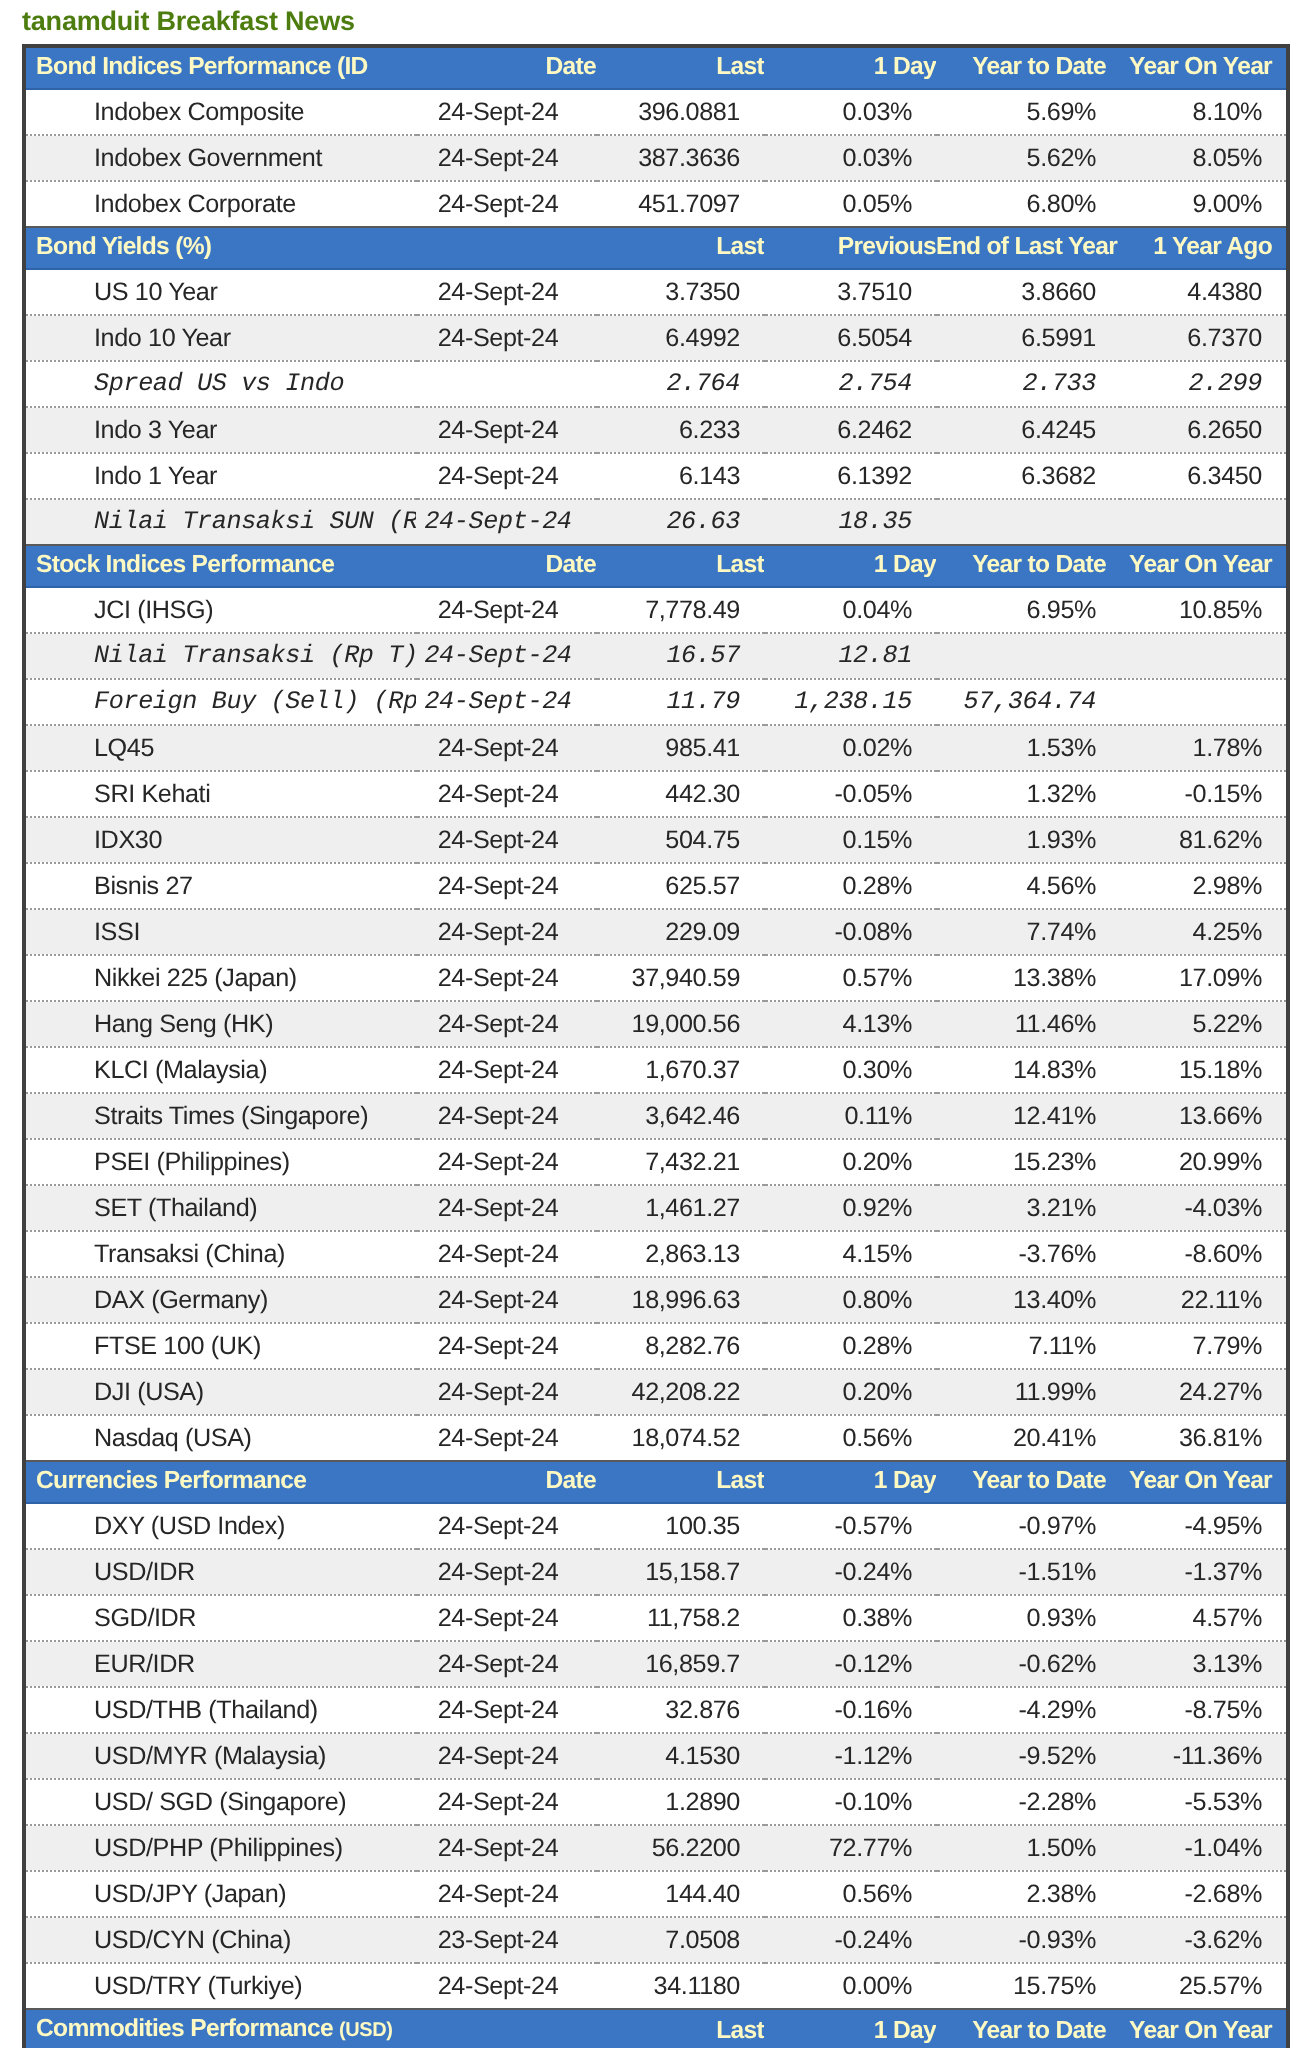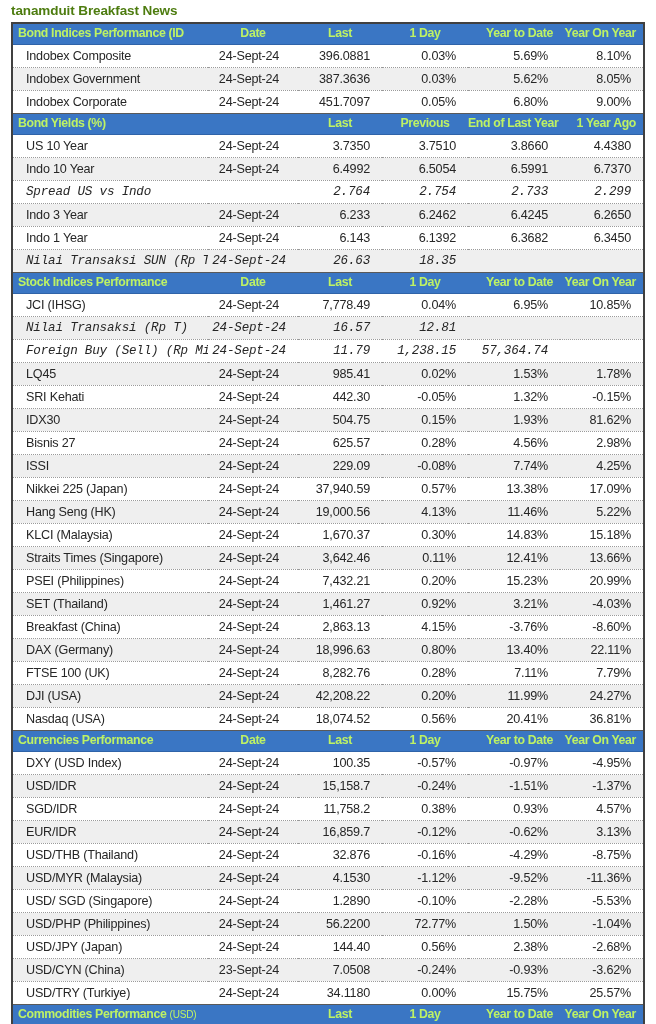--- a/index.html
+++ b/index.html
@@ -41,67 +41,67 @@
   }
   table.fin col.c0 { width: 196px; }
   table.fin col.c1 { width: 90px; }
   table.fin col.c2 { width: 84px; }
   table.fin col.c3 { width: 86px; }
   table.fin col.c4 { width: 92px; }
   table.fin col.c5 { width: 84px; }
 
   tr.section-head > td {
     background: #3a76c4;
-    color: #bef264;
+    color: #fef9c3;
     font-weight: bold;
     font-size: 12.3px;
     height: 19px;
     line-height: 19px;
     padding: 0 6px 1px 0;
     letter-spacing: -0.35px;
     overflow: hidden;
     white-space: nowrap;
     border-top: 1px solid #2f63a8;
     border-bottom: 1px solid #2f63a8;
   }
   tr.section-head > td.lbl {
     padding-left: 5px;
     text-align: left;
   }
-  tr.section-head > td.ctr { text-align: center; padding-right: 0; }
+  tr.section-head > td.ctr { text-align: right; padding-right: 0; }
   tr.section-head > td.rt  { text-align: right; padding-right: 7px; margin-left: 40px; }
 
   tr.datarow > td {
     font-size: 12.6px;
     height: 22px;
     line-height: 22px;
     padding: 0;
     border-bottom: 1px dotted #9a9a9a;
     white-space: nowrap;
     overflow: hidden;
     letter-spacing: -0.2px;
   }
   tr.datarow.alt > td { background: #efefef; }
   tr.datarow.solidline > td { border-bottom: 1px solid #595959; }
   tr.datarow > td.lbl {
     text-align: left;
-    padding-left: 13px;
+    padding-left: 34px;
   }
   tr.datarow > td.num {
     text-align: right;
     padding-right: 12px;
   }
   tr.datarow > td.numwide {
     text-align: center;
     padding-right: 8px;
   }
   tr.datarow.ital > td { font-style: italic; font-family: Liberation Mono, monospace; }
   .hdr-small {
     font-size: 10px;
-    font-weight: normal;
+    font-weight: bold;
     letter-spacing: -0.2px;
   }
 </style>
 </head>
 <body>
 
 <div id="page">
 
   <div class="page-title">tanamduit Breakfast News</div>
 
@@ -317,21 +317,21 @@
         </tr>
         <tr class="datarow alt">
           <td class="lbl">SET (Thailand)</td>
           <td class="numwide">24-Sept-24</td>
           <td class="num">1,461.27</td>
           <td class="num">0.92%</td>
           <td class="num">3.21%</td>
           <td class="num">-4.03%</td>
         </tr>
         <tr class="datarow">
-          <td class="lbl">Breakfast (China)</td>
+          <td class="lbl">Transaksi (China)</td>
           <td class="numwide">24-Sept-24</td>
           <td class="num">2,863.13</td>
           <td class="num">4.15%</td>
           <td class="num">-3.76%</td>
           <td class="num">-8.60%</td>
         </tr>
         <tr class="datarow alt">
           <td class="lbl">DAX (Germany)</td>
           <td class="numwide">24-Sept-24</td>
           <td class="num">18,996.63</td>

